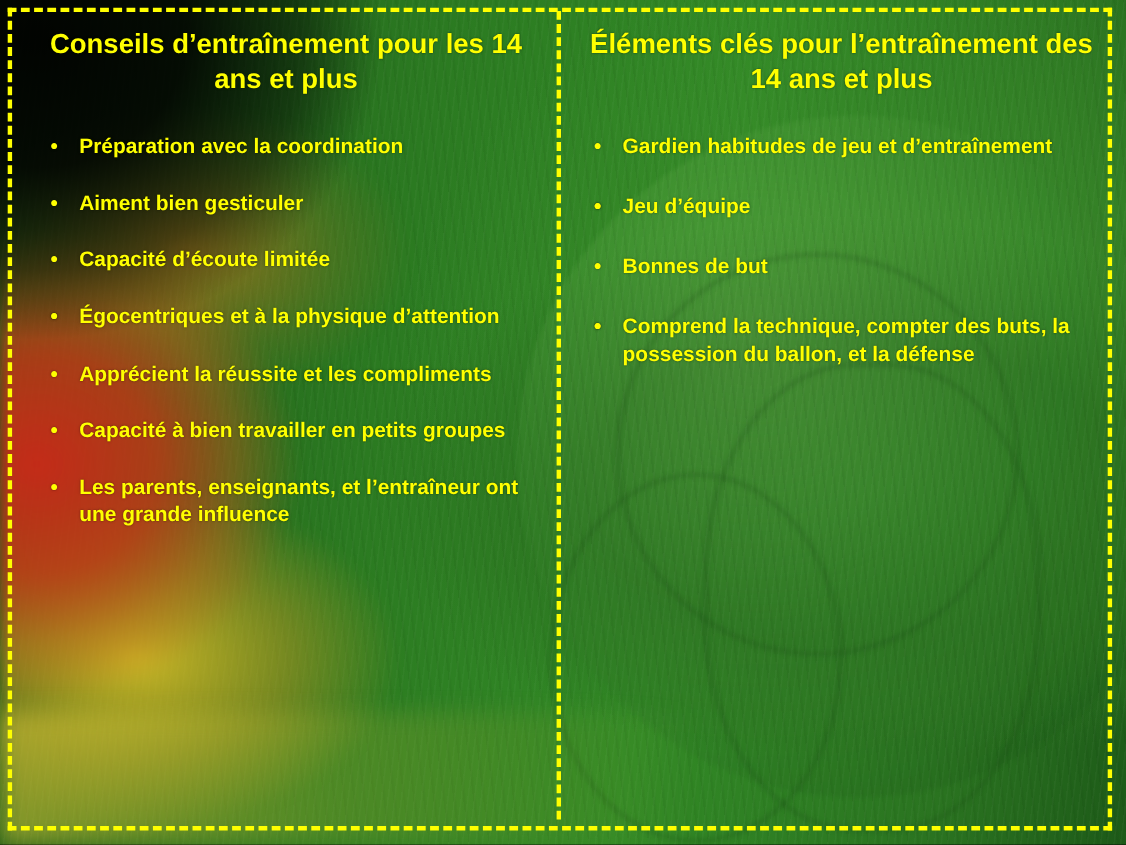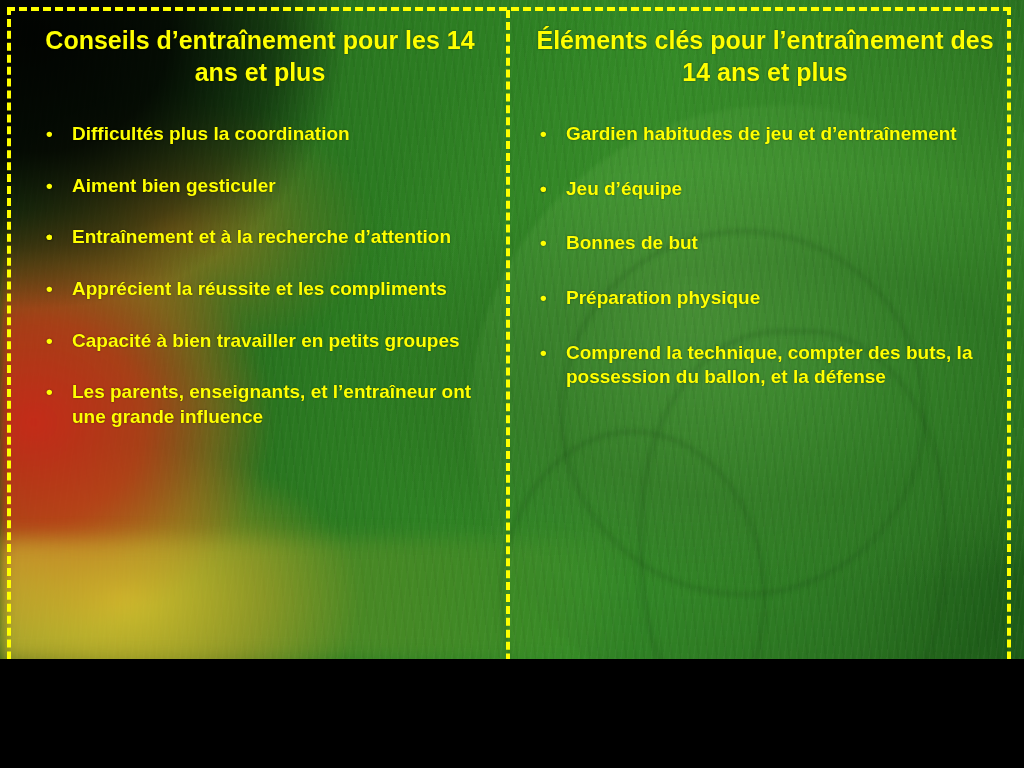--- a/index.html
+++ b/index.html
@@ -3,21 +3,21 @@
 <meta charset="utf-8">
 <style>
   html, body {
     margin: 0;
     padding: 0;
     background: #000;
   }
   .slide {
     position: relative;
     width: 1024px;
-    height: 659px;
+    height: 768px;
     overflow: hidden;
     font-family: "Liberation Sans", sans-serif;
   }
   
   .bg-base {
     position: absolute;
     inset: 0;
     background:
       radial-gradient(ellipse 60% 45% at 76% 58%, #2f7b24 0%, #2b7220 40%, rgba(40,105,30,0) 72%),
       radial-gradient(ellipse 75% 70% at 88% 40%, #3d8e2c 0%, rgba(52,126,38,0) 70%),
@@ -164,35 +164,36 @@
   <div class="bg-bottom-glow"></div>
 
   <div class="frame"></div>
   <div class="divider"></div>
 
   <div class="col col-left">
     <h1 class="col-title">Conseils d’entraînement pour les 14 ans et plus</h1>
     <ul class="bullets">
       <li>
         <span class="dot">•</span>
-        <span>Difficultés plus la coordination</span>
+        <span>Préparation avec la coordination</span>
       </li>
       <li>
         <span class="dot">•</span>
         <span>Aiment bien gesticuler</span>
       </li>
       <li>
         <span class="dot">•</span>
-      </li>
-      <li>
-        <span class="dot">•</span>
-      </li>
-      <li>
-        <span class="dot">•</span>
-        <span>Entraînement et à la recherche d’attention</span>
+        <span>Capacité d’écoute limitée</span>
+      </li>
+      <li>
+        <span class="dot">•</span>
+      </li>
+      <li>
+        <span class="dot">•</span>
+        <span>Égocentriques et à la physique d’attention</span>
       </li>
       <li>
         <span class="dot">•</span>
         <span>Apprécient la réussite et les compliments</span>
       </li>
       <li>
         <span class="dot">•</span>
         <span>Capacité à bien travailler en petits groupes</span>
       </li>
       <li>
@@ -215,21 +216,20 @@
       <li>
         <span class="dot">•</span>
         <span>Jeu d’équipe</span>
       </li>
       <li>
         <span class="dot">•</span>
         <span>Bonnes de but</span>
       </li>
       <li>
         <span class="dot">•</span>
-        <span>Préparation physique</span>
       </li>
       <li>
         <span class="dot">•</span>
         <span>Comprend la technique, compter des buts, la possession du ballon, et la défense</span>
       </li>
     </ul>
   </div>
 
 </div>
 

